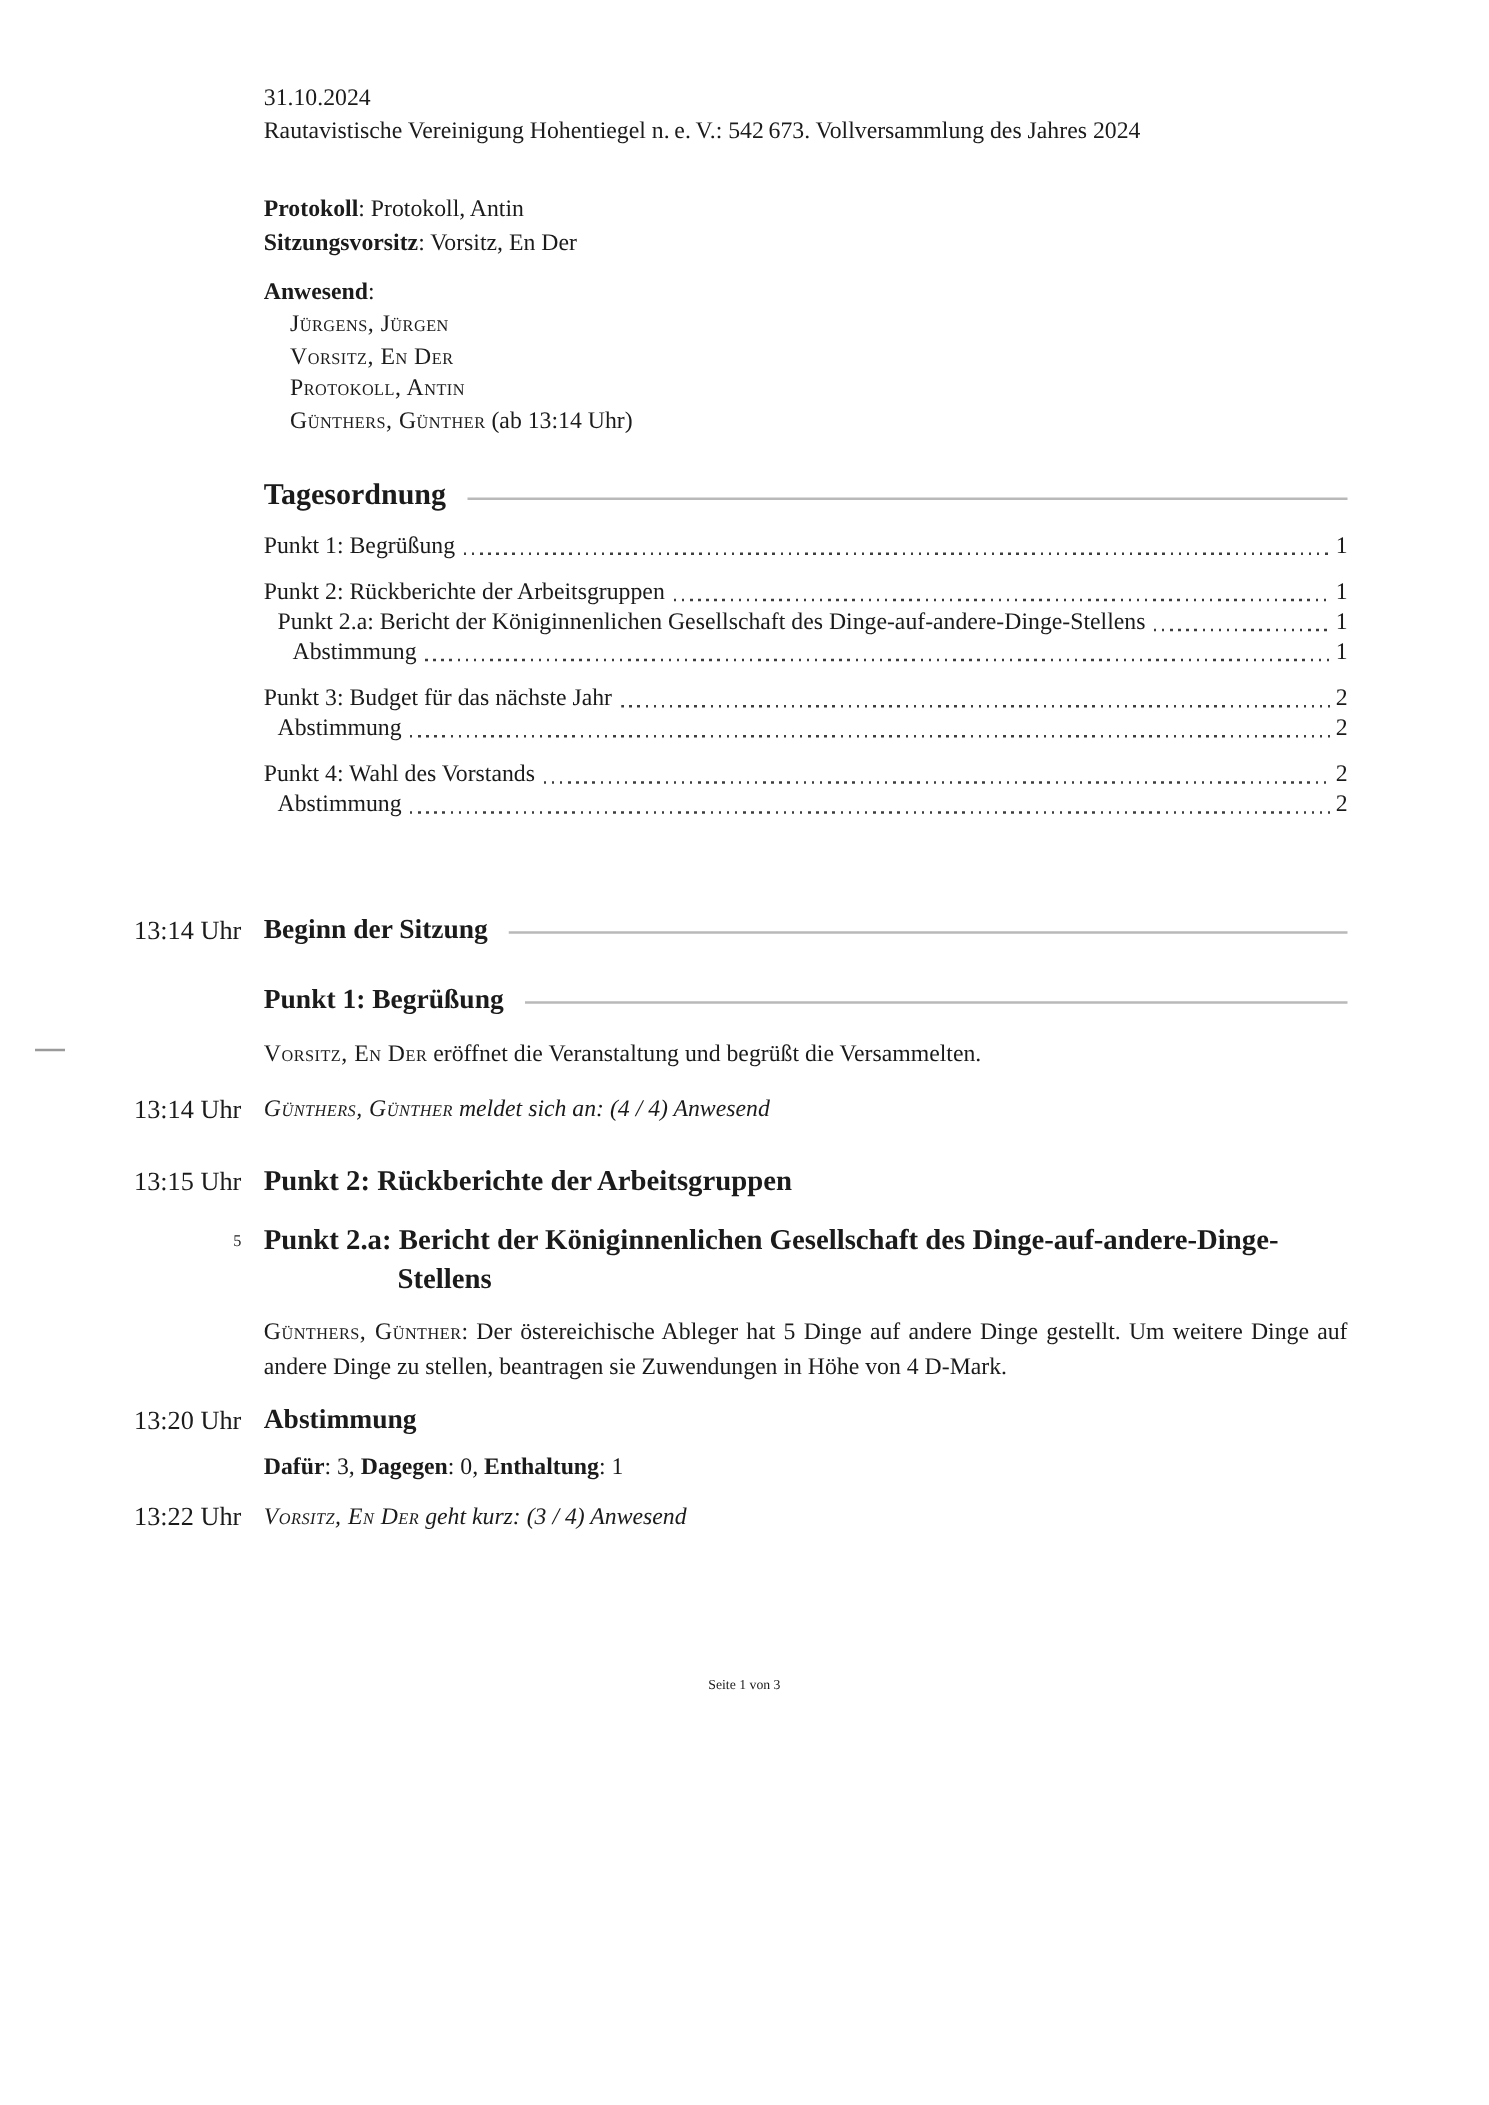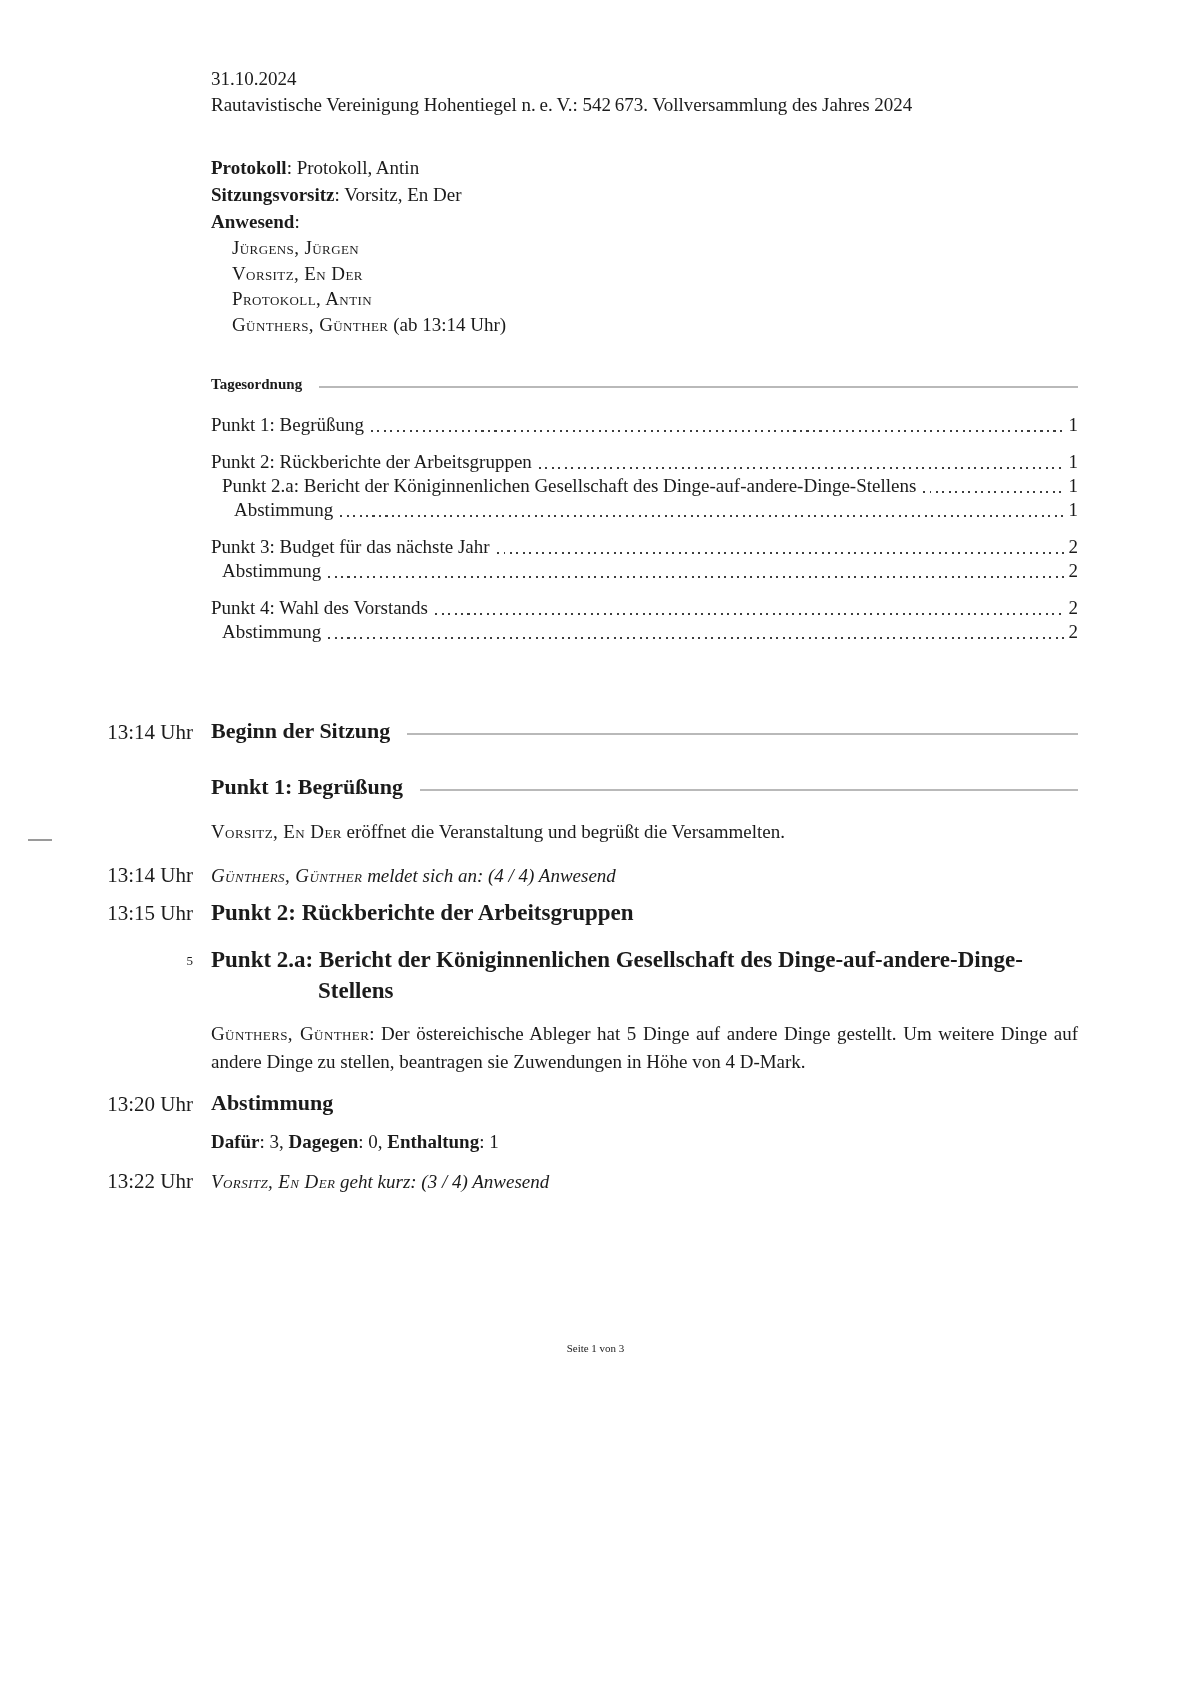--- a/index.html
+++ b/index.html
@@ -6,21 +6,21 @@
   html, body { background:#ffffff; }
   .page {
     position:relative; width:1191px; height:1416px; background:#fff;
     font-family:"Liberation Serif","DejaVu Serif",serif; color:#1b1b1b;
     overflow:hidden;
   }
   .content { position:relative; margin-left:211px; width:867px; padding-top:66px; font-size:19px; }
   .hdr { line-height:26px; }
   .meta { margin-top:36px; line-height:27px; }
   .lbl { font-weight:bold; }
-  .anw-label { margin-top:0; line-height:27px; }
+  .anw-label { margin-top:12px; line-height:27px; }
   .att-list { margin-left:21px; line-height:25.5px; }
   .sc { font-variant:small-caps; letter-spacing:0.4px; }
   .times { margin-top:10px; line-height:27px; }
 
   .heading-row { display:flex; align-items:center; }
   .h-rule { flex:1; height:2px; background:#b9b9b9; margin-left:17px; margin-top:6px; }
   .toc-title-row { margin-top:32px; }
   .h-med { font-size:22px; font-weight:bold; line-height:30px; white-space:nowrap; }
   .h-big { font-size:23px; font-weight:bold; line-height:31px; }
 
@@ -40,21 +40,21 @@
   .mlabel.on-h { top:3px; }
   .mnum { position:absolute; right:calc(100% + 18px); top:9px; font-size:13px; }
 
   .para { margin-top:16px; line-height:28px; text-align:justify; }
   .event { font-style:italic; line-height:27px; }
   .hang { padding-left:107px; text-indent:-107px; }
 
   .sec-beginn { margin-top:72px; }
   .sec-p1 { margin-top:26px; }
   .ev1 { margin-top:16px; }
-  .sec-p2 { margin-top:8px; }
+  .sec-p2 { margin-top:28px; }
   .sec-p2a { margin-top:16px; }
   .p2body { margin-top:14px; }
   .sec-abst { margin-top:12px; }
   .p3body { margin-top:14px; }
   .vote { margin-top:10px; line-height:28px; }
   .ev2 { margin-top:12px; }
 
   .hole-mark { position:absolute; left:28px; top:839px; width:24px; height:2px; background:#9a9a9a; }
   .footer { position:absolute; top:1342px; left:0; width:1191px; text-align:center; font-size:11px; }
 </style>
@@ -79,21 +79,21 @@
     <div class="anw-label"><span class="lbl">Anwesend</span><span>:</span></div>
     <div class="att-list">
       <div><span class="sc">Jürgens, Jürgen</span><span></span></div>
       <div><span class="sc">Vorsitz, En Der</span><span></span></div>
       <div><span class="sc">Protokoll, Antin</span><span></span></div>
       <div><span class="sc">Günthers, Günther</span><span> (ab 13:14 Uhr)</span></div>
     </div>
 
 
     <div class="heading-row toc-title-row">
-      <span class="h-med" style="font-size:15px">Tagesordnung</span>
+      <span class="h-med" style="font-size:24px">Tagesordnung</span>
       <span class="h-rule"></span>
     </div>
 
     <div class="toc">
       <div class="toc-row">
           <span class="toc-label">Punkt 1: Begrüßung</span>
           <span class="toc-leader"></span>
           <span class="toc-page">1</span>
         </div>
       <div class="toc-row gap">

